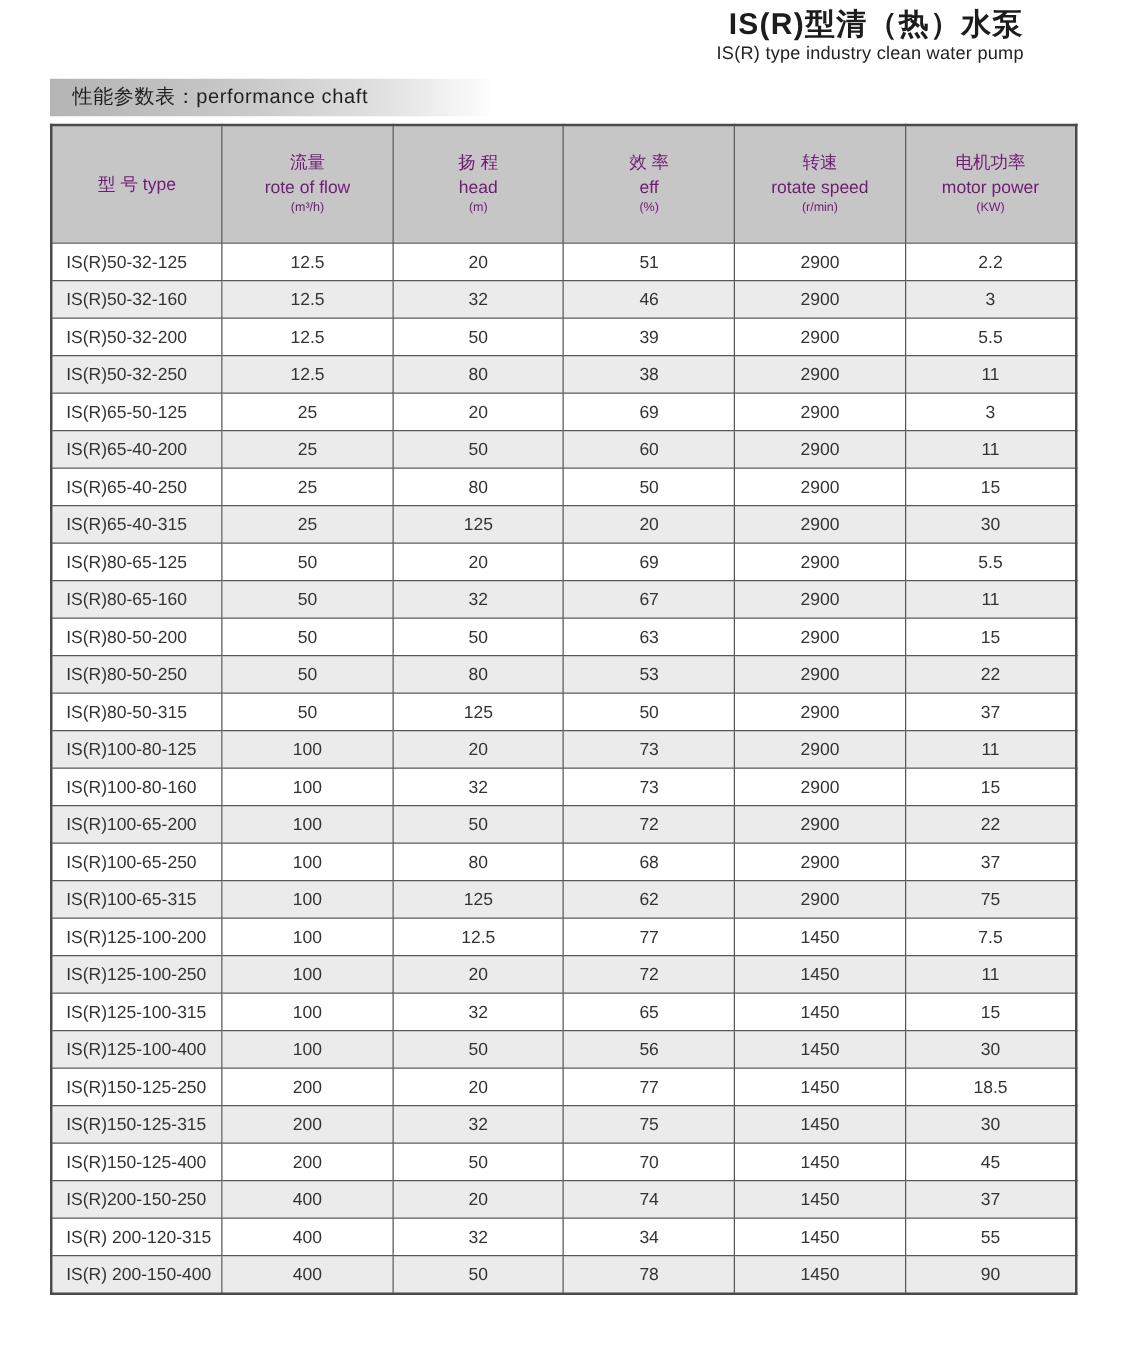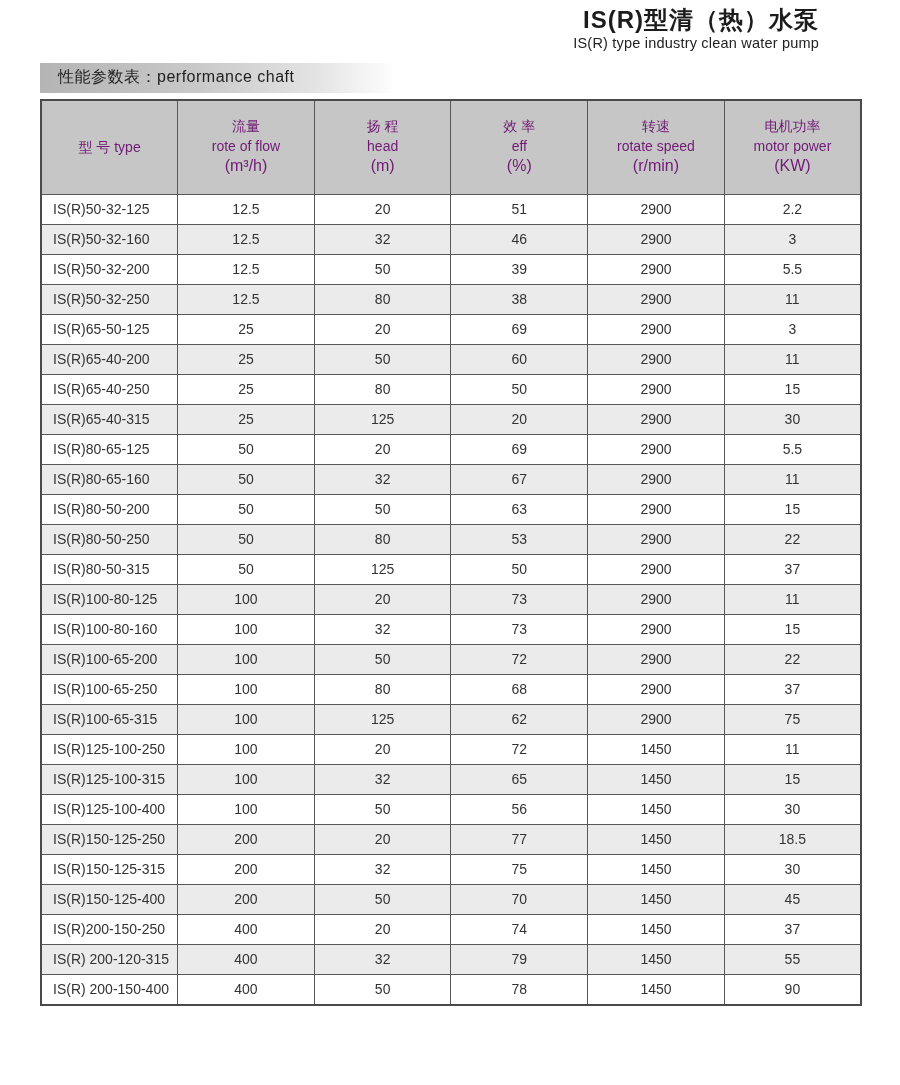--- a/index.html
+++ b/index.html
@@ -66,21 +66,21 @@
     vertical-align: middle;
   }
   .h-line {
     font-size: 14px;
     color: #701a75;
     line-height: 1.05;
     margin: 5px 0;
     text-align: center;
   }
   .h-unit {
-    font-size: 16px;
+    font-size: 10px;
   }
   table.perf td {
     height: 29px;
     font-size: 14px;
     text-align: center;
     color: #333333;
     overflow: hidden;
     white-space: nowrap;
   }
   table.perf td.col-type {
@@ -276,20 +276,28 @@
         </tr>
         <tr>
           <td class="col-type">IS(R)100-65-315</td>
           <td>100</td>
           <td>125</td>
           <td>62</td>
           <td>2900</td>
           <td>75</td>
         </tr>
         <tr>
+          <td class="col-type">IS(R)125-100-200</td>
+          <td>100</td>
+          <td>12.5</td>
+          <td>77</td>
+          <td>1450</td>
+          <td>7.5</td>
+        </tr>
+        <tr>
           <td class="col-type">IS(R)125-100-250</td>
           <td>100</td>
           <td>20</td>
           <td>72</td>
           <td>1450</td>
           <td>11</td>
         </tr>
         <tr>
           <td class="col-type">IS(R)125-100-315</td>
           <td>100</td>
@@ -335,21 +343,21 @@
           <td>400</td>
           <td>20</td>
           <td>74</td>
           <td>1450</td>
           <td>37</td>
         </tr>
         <tr>
           <td class="col-type">IS(R) 200-120-315</td>
           <td>400</td>
           <td>32</td>
-          <td>79</td>
+          <td>34</td>
           <td>1450</td>
           <td>55</td>
         </tr>
         <tr>
           <td class="col-type">IS(R) 200-150-400</td>
           <td>400</td>
           <td>50</td>
           <td>78</td>
           <td>1450</td>
           <td>90</td>

